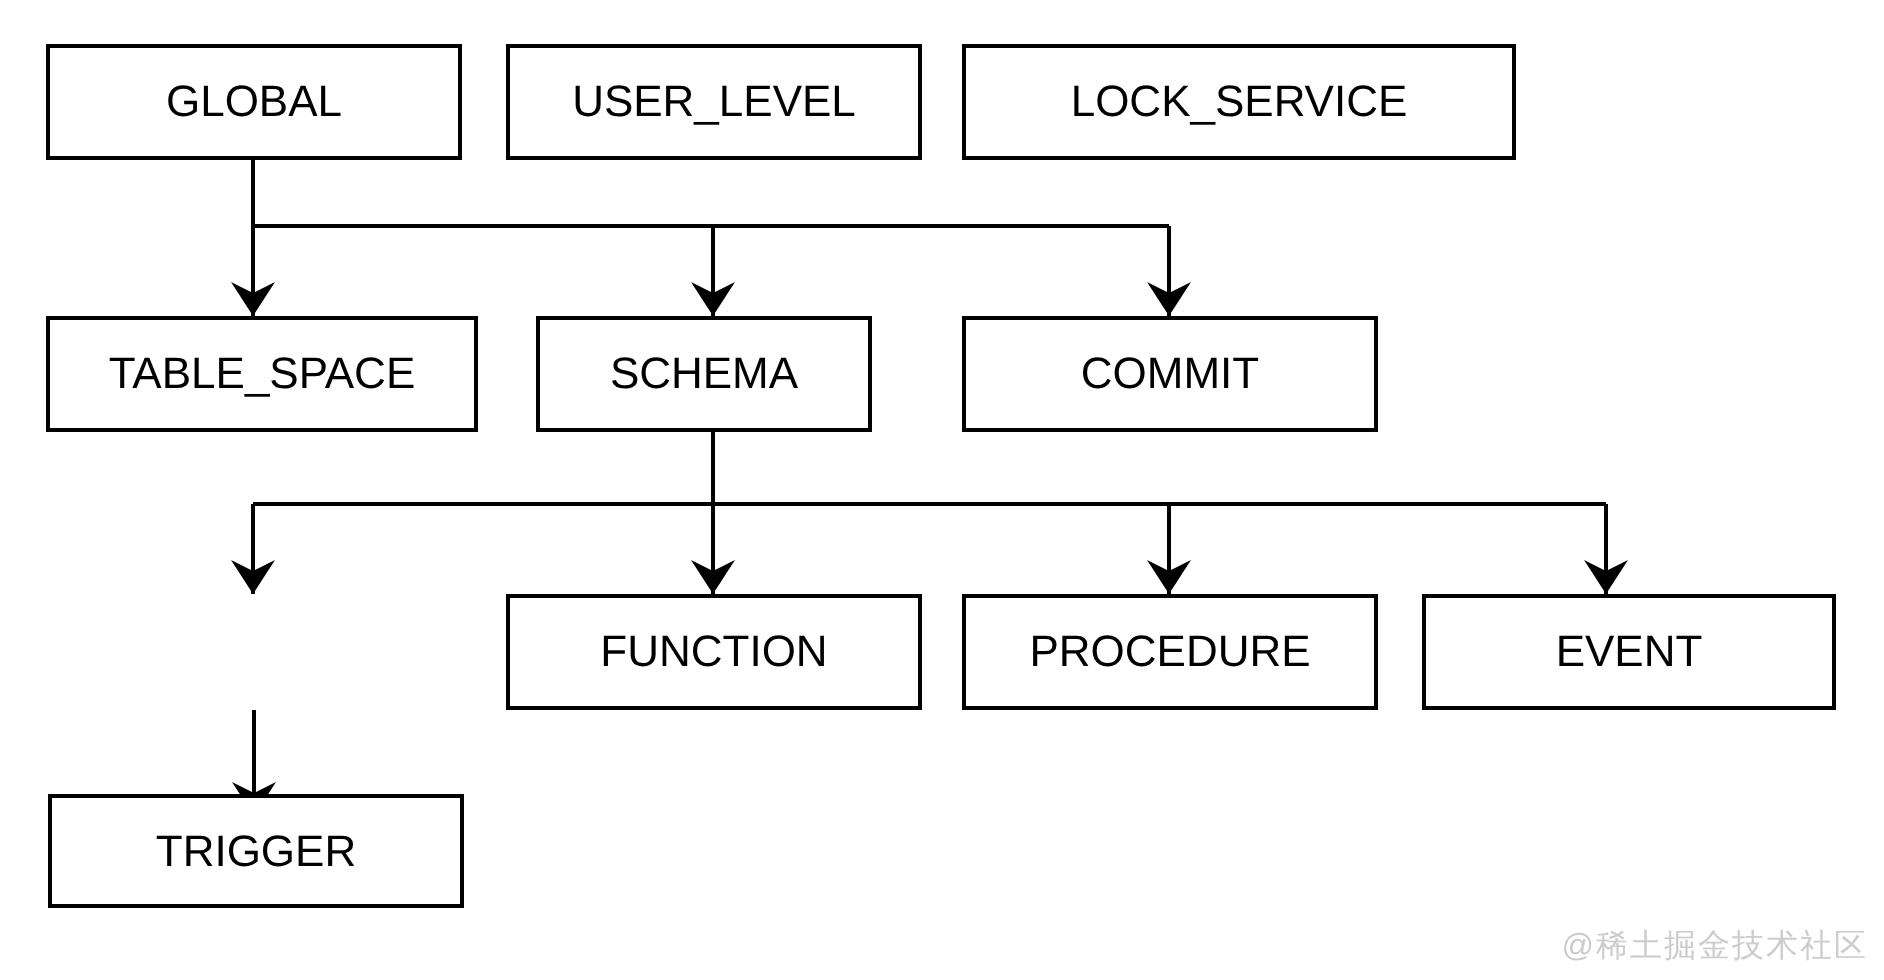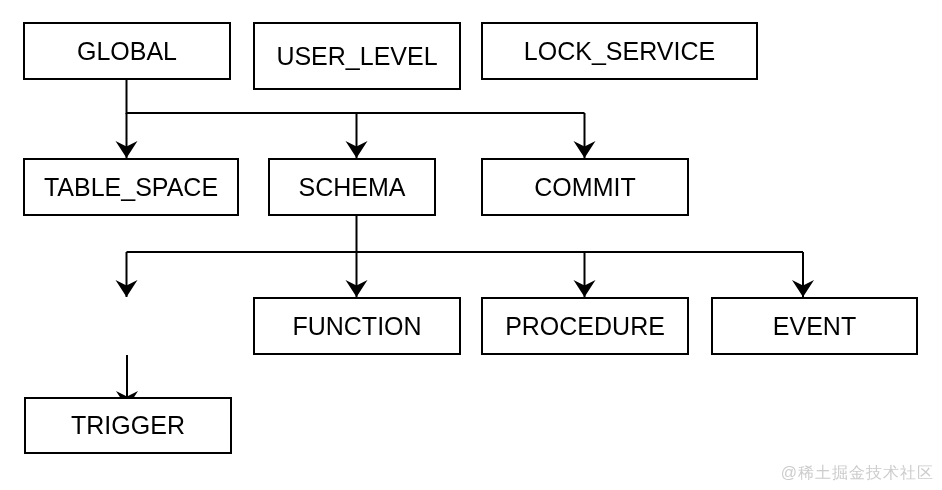--- a/index.html
+++ b/index.html
@@ -21,29 +21,29 @@
     stroke: #000000;
     stroke-width: 2;
     fill: none;
   }
   .node {
     position: absolute;
     box-sizing: border-box;
     background: #ffffff;
     border: 2px solid #000000;
     color: #000000;
-    font-size: 25px;
+    font-size: 22px;
     line-height: 1;
     display: flex;
     align-items: center;
     justify-content: center;
     white-space: nowrap;
   }
   .n-global       { left: 23px;  top: 22px;  width: 208px; height: 58px; }
-  .n-user-level   { left: 253px; top: 22px;  width: 208px; height: 68px; }
+  .n-user-level   { left: 253px; top: 22px;  width: 208px; height: 58px; }
   .n-lock-service { left: 481px; top: 22px;  width: 277px; height: 58px; }
   .n-table-space  { left: 23px;  top: 158px; width: 216px; height: 58px; }
   .n-schema       { left: 253px; top: 158px; width: 168px; height: 58px; margin-left: 15px; }
   .n-commit       { left: 481px; top: 158px; width: 208px; height: 58px; }
   .n-table        { left: 23px;  top: 297px; width: 208px; height: 58px; }
   .n-function     { left: 253px; top: 297px; width: 208px; height: 58px; }
   .n-procedure    { left: 481px; top: 297px; width: 208px; height: 58px; }
   .n-event        { left: 711px; top: 297px; width: 207px; height: 58px; }
   .n-trigger      { left: 24px;  top: 397px; width: 208px; height: 57px; }
   .watermark {

